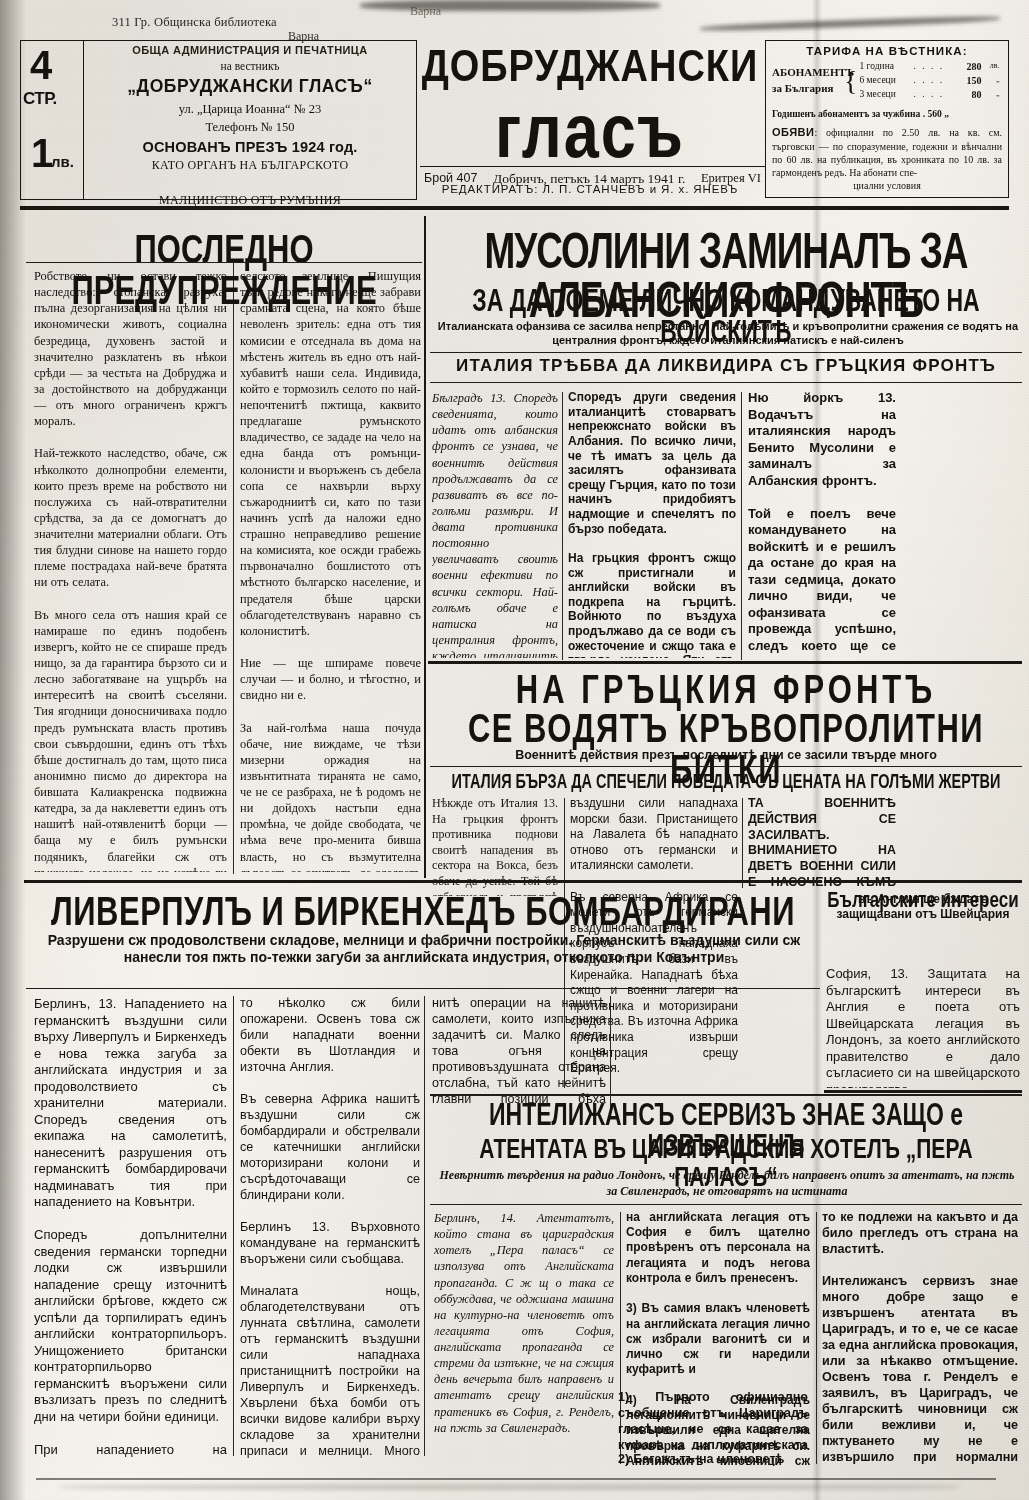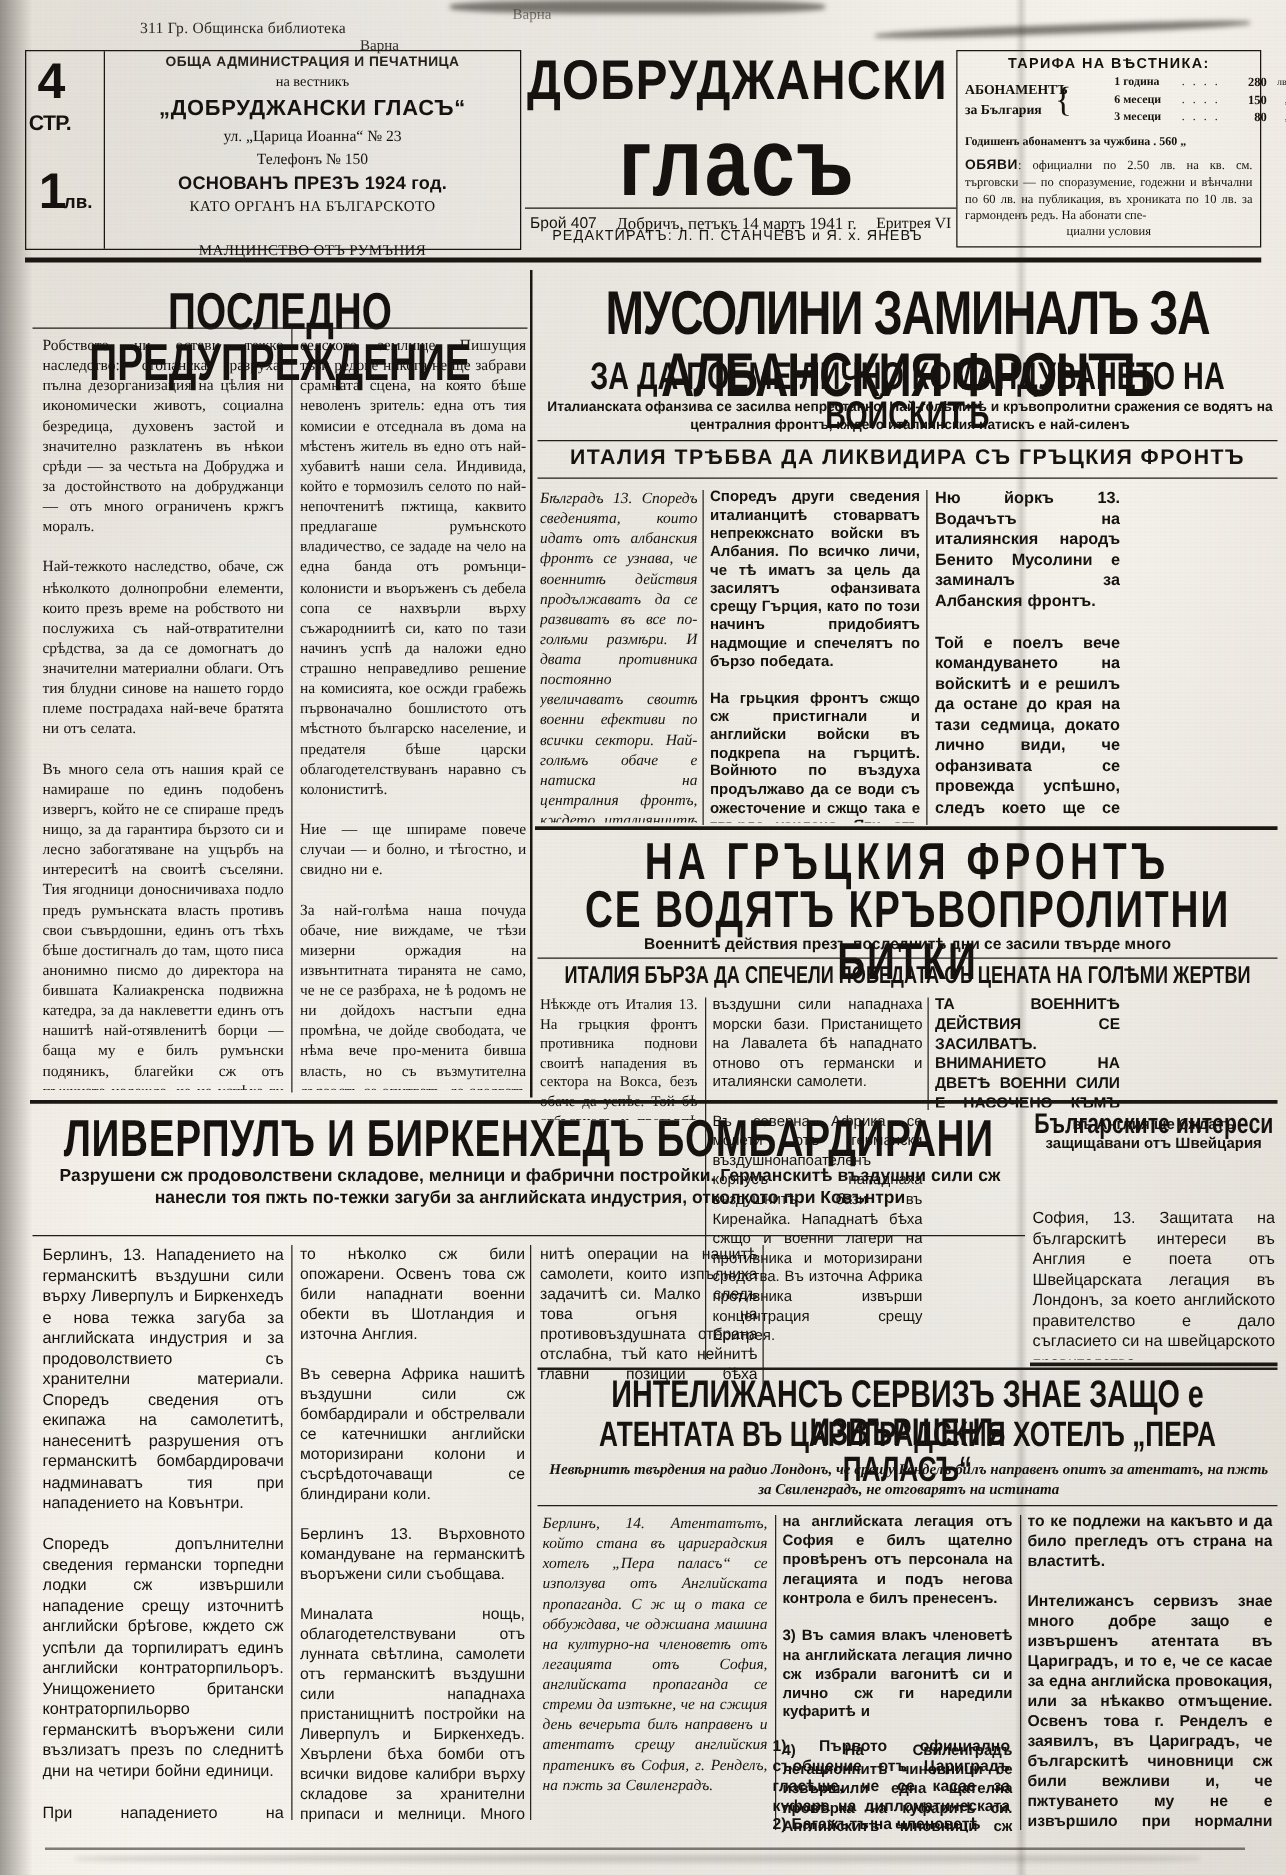--- a/index.html
+++ b/index.html
@@ -56,21 +56,21 @@
   .title-b{font-family:"Liberation Sans",sans-serif;font-weight:bold;font-size:63px;letter-spacing:2px;
     line-height:.95;margin-top:14px;transform:scaleY(1.22);transform-origin:top center;}
   .editors{font-family:"Liberation Sans",sans-serif;font-size:11.5px;letter-spacing:.9px;margin-top:28px;}
 
   .mh-right{position:absolute;left:745px;top:0;width:244px;height:158px;border:1.6px solid #1b1712;padding:4px 6px;box-sizing:border-box;}
   .tarif-title{text-align:center;font-family:"Liberation Sans",sans-serif;font-size:11.5px;font-weight:bold;letter-spacing:1.1px;}
   .tarif-rows{margin-top:3px;display:flex;align-items:center;font-size:10px;}
   .tarif-lab{width:72px;font-weight:bold;font-size:11px;line-height:1.45;}
   .brace{font-size:28px;line-height:.8;margin:0 2px 0 0;}
   .tarif-list div{display:flex;white-space:nowrap;line-height:1.38;}
-  .tarif-list .nm{width:54px;font-weight:bold;font-size:9.5px;margin-left:32px;}
+  .tarif-list .nm{width:54px;font-weight:normal;font-size:9.5px;}
   .tarif-list .dots{width:42px;font-size:9.5px;letter-spacing:2px;}
   .tarif-list .vl{width:26px;text-align:right;font-weight:bold;font-size:10px;}
   .tarif-list .un{width:18px;text-align:right;font-size:8px;}
   .tarif-year{margin-top:7px;font-size:9.6px;font-weight:bold;white-space:nowrap;}
   .tarif-ads{margin-top:6px;font-size:10px;line-height:1.32;text-align:justify;}
   .tarif-ads b{font-family:"Liberation Sans",sans-serif;font-size:11px;letter-spacing:.5px;}
   .tarif-ads .ctr{display:block;text-align:center;}
 
   .issue-bar{position:absolute;left:400px;top:126px;width:345px;border-top:1.4px solid #1b1712;
     display:flex;align-items:flex-start;justify-content:space-between;padding:4px 4px 0 4px;box-sizing:border-box;font-size:13px;}

